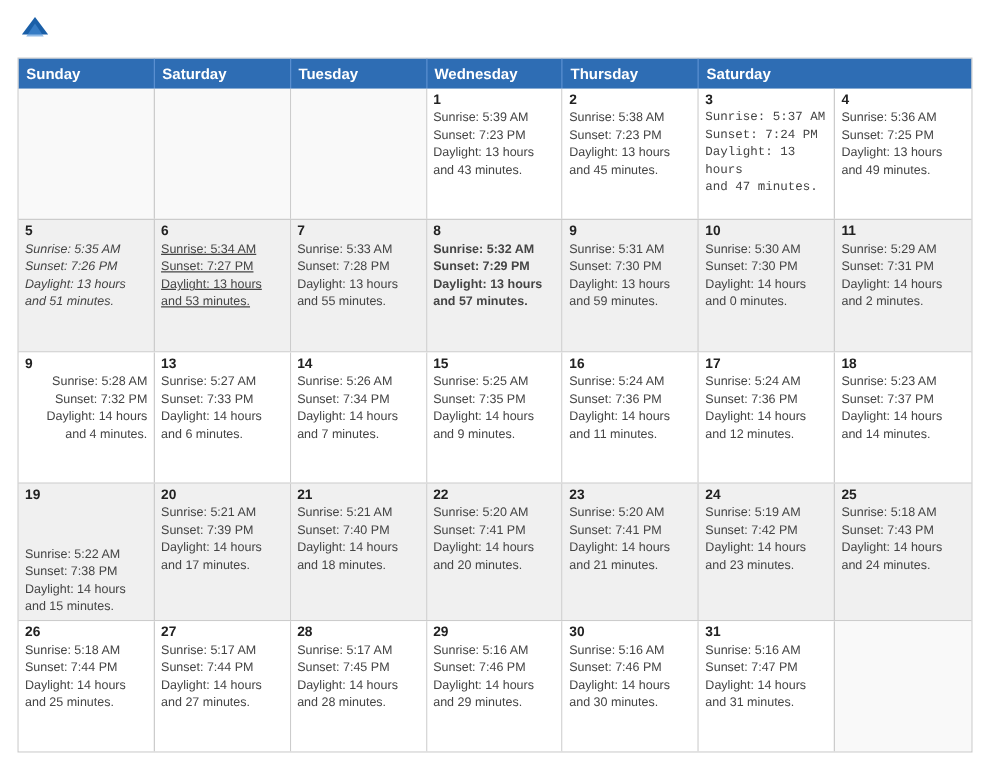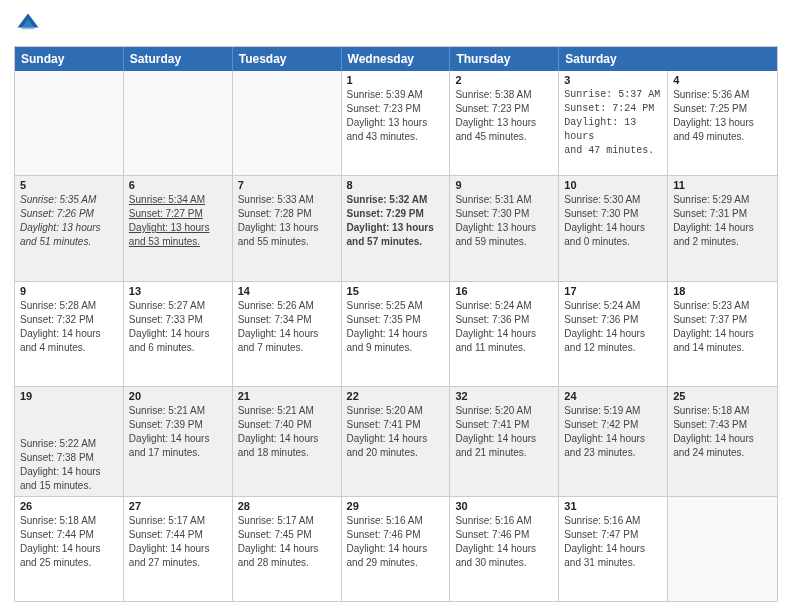--- a/index.html
+++ b/index.html
@@ -226,21 +226,21 @@
             <div class="day-num">11</div>
             <div class="day-info" style="white-space: pre-line;">Sunrise: 5:29 AM
 Sunset: 7:31 PM
 Daylight: 14 hours
 and 2 minutes.</div>
           </div>
         </div>
         <div class="cal-row">
           <div class="cal-cell">
             <div class="day-num">9</div>
-            <div class="day-info" style="white-space: pre-line;">Sunrise: 5:28 AM
+            <div class="day-info" style="white-space: pre-line; text-align: right;">Sunrise: 5:28 AM
 Sunset: 7:32 PM
 Daylight: 14 hours
 and 4 minutes.</div>
           </div>
           <div class="cal-cell">
             <div class="day-num">13</div>
             <div class="day-info" style="white-space: pre-line;">Sunrise: 5:27 AM
 Sunset: 7:33 PM
 Daylight: 14 hours
 and 6 minutes.</div>
@@ -304,21 +304,21 @@
 and 18 minutes.</div>
           </div>
           <div class="cal-cell shaded">
             <div class="day-num">22</div>
             <div class="day-info" style="white-space: pre-line;">Sunrise: 5:20 AM
 Sunset: 7:41 PM
 Daylight: 14 hours
 and 20 minutes.</div>
           </div>
           <div class="cal-cell shaded">
-            <div class="day-num">32</div>
+            <div class="day-num">23</div>
             <div class="day-info" style="white-space: pre-line;">Sunrise: 5:20 AM
 Sunset: 7:41 PM
 Daylight: 14 hours
 and 21 minutes.</div>
           </div>
           <div class="cal-cell shaded">
             <div class="day-num">24</div>
             <div class="day-info" style="white-space: pre-line;">Sunrise: 5:19 AM
 Sunset: 7:42 PM
 Daylight: 14 hours

